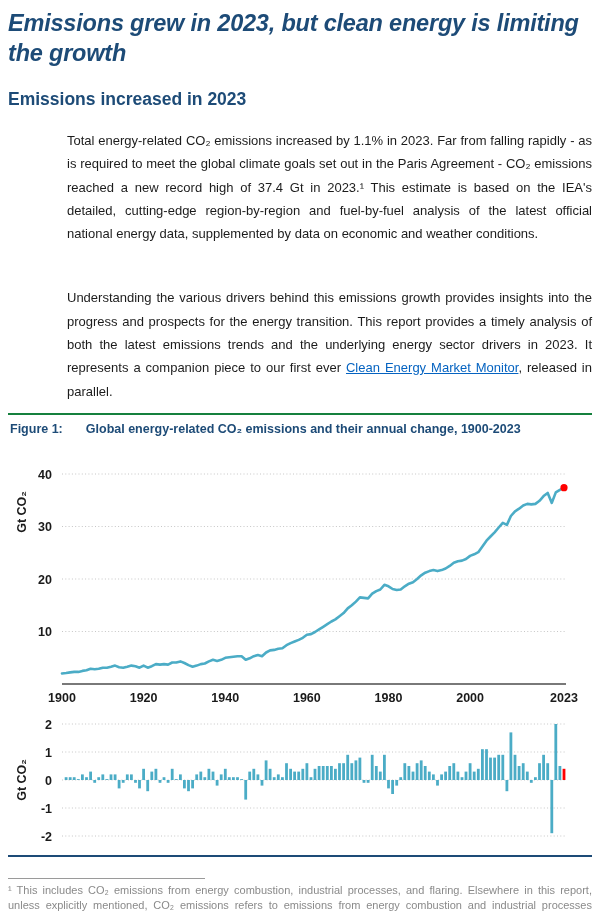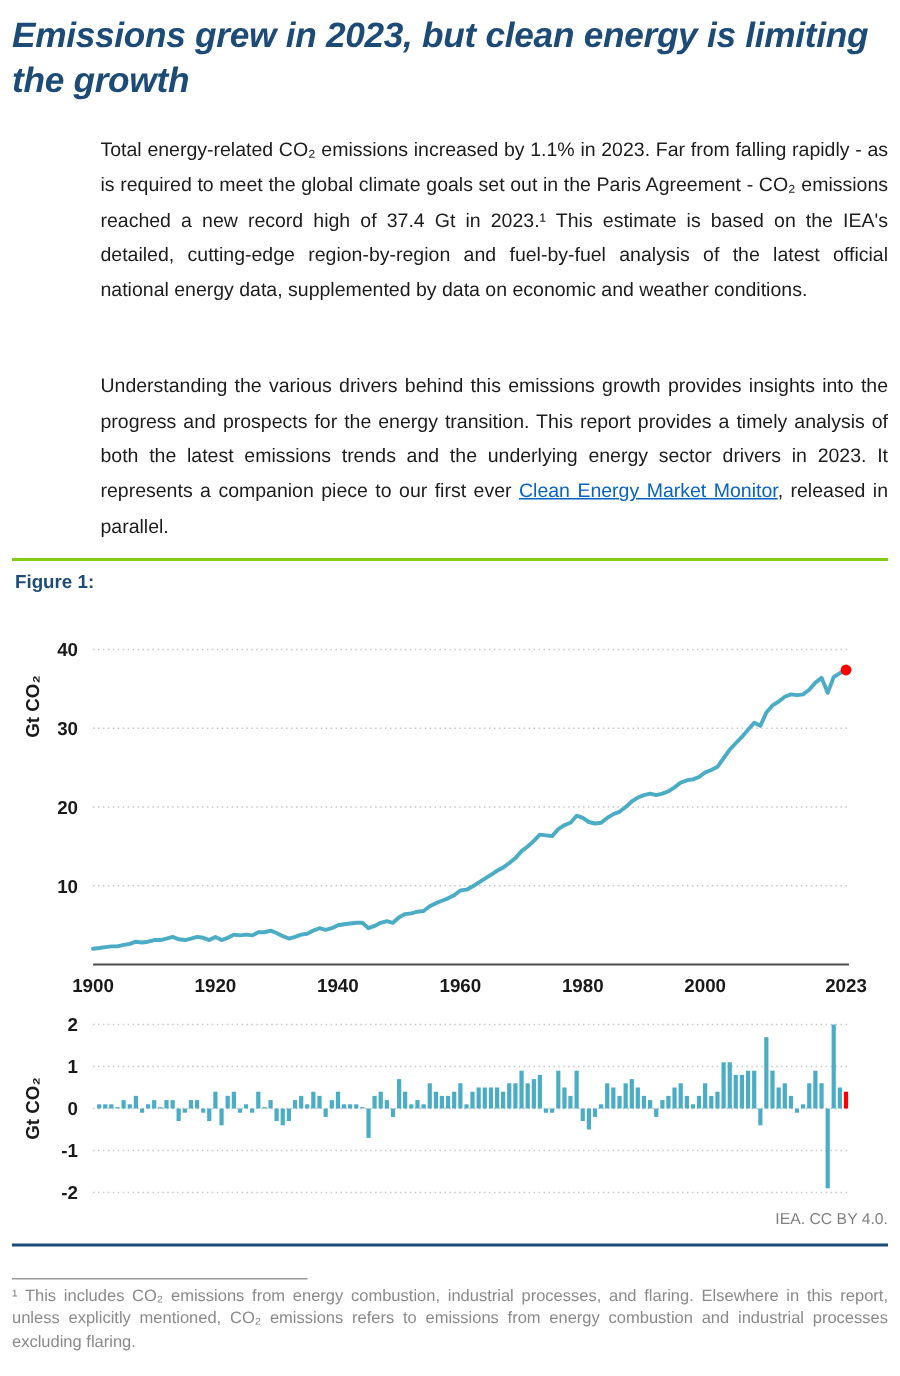--- a/index.html
+++ b/index.html
@@ -16,21 +16,21 @@
   h2{
     margin:21px 0 0 0;font-size:17.5px;line-height:20px;font-weight:bold;
     color:#1d4b77;
   }
   p.body-text{
     margin:20px 0 0 59px;width:525px;font-size:13px;line-height:23.3px;
     text-align:justify;color:#1c1c1c;
   }
   p.body-text.second{margin-top:41px;}
   a.doc-link{color:#0563c1;text-decoration:underline;}
-  .figure-block{margin-top:10px;border-top:2px solid #84cc16;padding-top:6px;}
+  .figure-block{margin-top:10px;border-top:2px solid #15803d;padding-top:6px;}
   .figure-caption{
     display:flex;gap:23px;font-size:12.5px;font-weight:bold;color:#1d4b77;
     line-height:16px;margin-left:2px;
   }
   svg.chart{display:block;}
   #line-chart{margin-top:23px;}
   #bar-chart{margin-top:2px;}
   .credit{
     margin-top:2px;text-align:right;font-size:10.5px;line-height:13px;
     color:#808080;
@@ -43,28 +43,30 @@
     text-align:justify;
   }
 </style>
 </head>
 <body>
 
 <div class="page">
 
   <h1>Emissions grew in 2023, but clean energy is limiting the growth</h1>
 
+  <h2>Emissions increased in 2023</h2>
 
   <p class="body-text">Total energy-related CO₂ emissions increased by 1.1% in 2023. Far from falling rapidly - as is required to meet the global climate goals set out in the Paris Agreement - CO₂ emissions reached a new record high of 37.4 Gt in 2023.¹ This estimate is based on the IEA's detailed, cutting-edge region-by-region and fuel-by-fuel analysis of the latest official national energy data, supplemented by data on economic and weather conditions.</p>
 
   <p class="body-text second"><span>Understanding the various drivers behind this emissions growth provides insights into the progress and prospects for the energy transition. This report provides a timely analysis of both the latest emissions trends and the underlying energy sector drivers in 2023. It represents a companion piece to our first ever </span><a href="#" class="doc-link">Clean Energy Market Monitor</a><span>, released in parallel.</span></p>
 
   <div class="figure-block">
     <div class="figure-caption">
       <span>Figure 1:</span>
+      <span>Global energy-related CO₂ emissions and their annual change, 1900-2023</span>
     </div>
 
     <svg id="line-chart" class="chart" width="584" height="252" viewBox="0 0 584 252">
         <line x1="54" y1="171.5" x2="558" y2="171.5" stroke="#c6c6c6" stroke-width="1" stroke-dasharray="1 2.3"></line>
         <text x="44" y="176" text-anchor="end" font-size="12.5" font-weight="600" fill="#1a1a1a">10</text>
         <line x1="54" y1="119" x2="558" y2="119" stroke="#c6c6c6" stroke-width="1" stroke-dasharray="1 2.3"></line>
         <text x="44" y="123.5" text-anchor="end" font-size="12.5" font-weight="600" fill="#1a1a1a">20</text>
         <line x1="54" y1="66.5" x2="558" y2="66.5" stroke="#c6c6c6" stroke-width="1" stroke-dasharray="1 2.3"></line>
         <text x="44" y="71" text-anchor="end" font-size="12.5" font-weight="600" fill="#1a1a1a">30</text>
         <line x1="54" y1="14" x2="558" y2="14" stroke="#c6c6c6" stroke-width="1" stroke-dasharray="1 2.3"></line>
@@ -212,21 +214,20 @@
         <rect x="526.0" y="63.2" width="2.8" height="2.8" fill="#4BACC6"></rect>
         <rect x="530.1" y="49.2" width="2.8" height="16.8" fill="#4BACC6"></rect>
         <rect x="534.2" y="40.8" width="2.8" height="25.2" fill="#4BACC6"></rect>
         <rect x="538.3" y="49.2" width="2.8" height="16.8" fill="#4BACC6"></rect>
         <rect x="542.4" y="66.0" width="2.8" height="53.2" fill="#4BACC6"></rect>
         <rect x="546.4" y="10.0" width="2.8" height="56.0" fill="#4BACC6"></rect>
         <rect x="550.5" y="52.0" width="2.8" height="14.0" fill="#4BACC6"></rect>
         <rect x="554.6" y="54.8" width="2.8" height="11.2" fill="#FF0000"></rect>
       </svg>
 
-    <div class="credit">IEA. CC BY 4.0.</div>
   </div>
 
   <div class="bottom-rule"></div>
 
   <div class="footnote">
     <div class="footnote-rule"></div>
     <p>¹ This includes CO₂ emissions from energy combustion, industrial processes, and flaring. Elsewhere in this report, unless explicitly mentioned, CO₂ emissions refers to emissions from energy combustion and industrial processes excluding flaring.</p>
   </div>
 
 </div>

